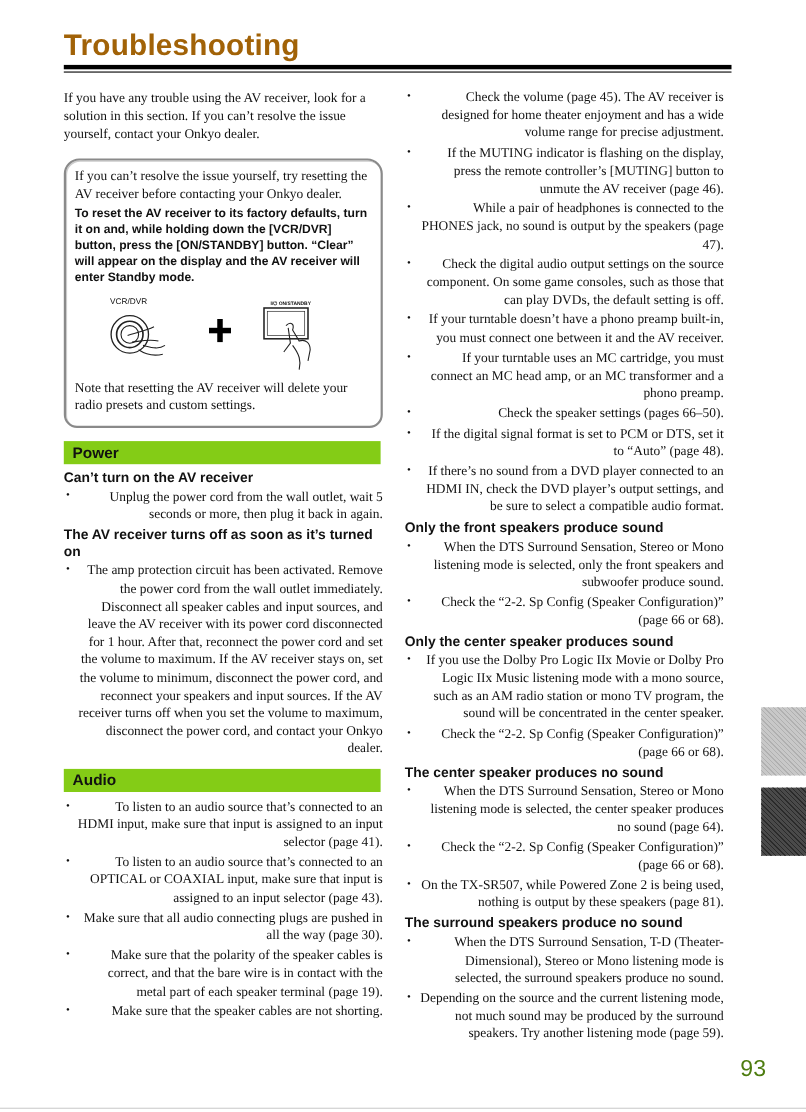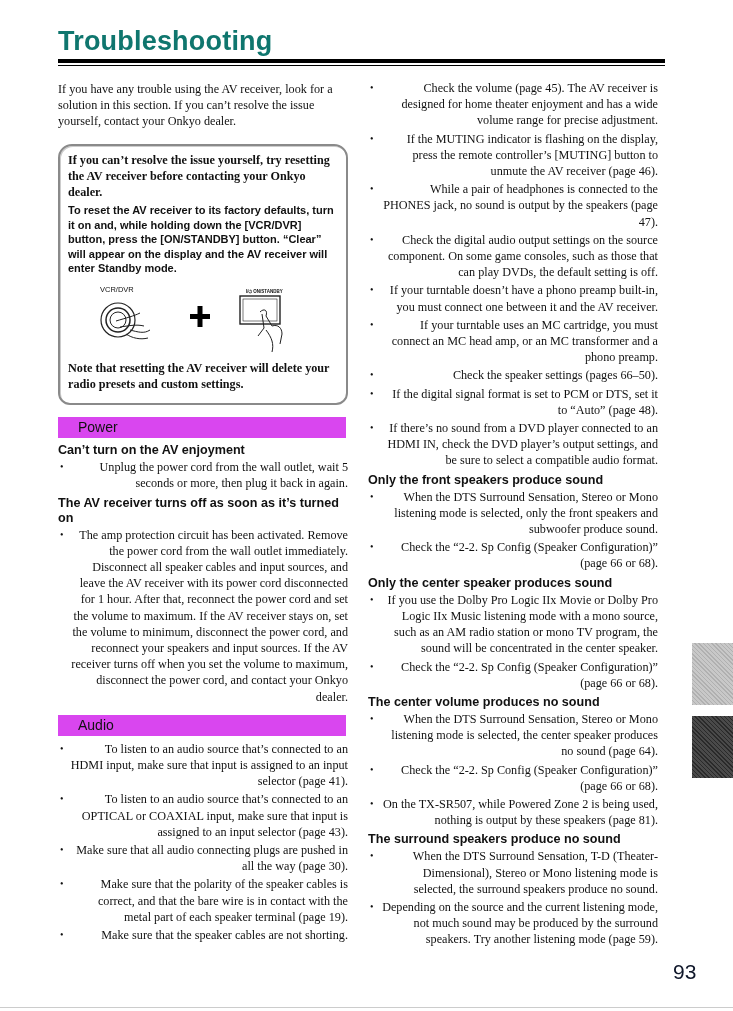--- a/index.html
+++ b/index.html
@@ -1,63 +1,63 @@
 <!DOCTYPE html>
 <html><head>
 <meta charset="utf-8">
 <style>
   html, body { margin: 0; padding: 0; background: #ffffff; }
   body { width: 733px; height: 1011px; position: relative; overflow: hidden; color: #111; }
   .title {
     position: absolute; left: 58px; top: 26px;
     font-family: "Liberation Sans", sans-serif; font-weight: bold; font-size: 27px;
-    letter-spacing: 0.2px; color: #0f766e;
+    letter-spacing: 0.2px; color: #a16207;
   }
   .rule-thick { position: absolute; left: 58px; top: 59px; width: 607px; height: 4px; background: #000; }
   .rule-thin { position: absolute; left: 58px; top: 65px; width: 607px; height: 1px; background: #000; }
 
   .col { position: absolute; font-family: "Liberation Serif", serif; font-size: 12.2px; line-height: 16.2px; }
   .col-left { left: 58px; top: 81px; width: 290px; }
   .col-right { left: 368px; top: 80px; width: 290px; }
 
   p.intro { margin: 0 0 14px 0; }
 
   .reset-box {
     position: relative; margin: 0 0 12px 0; width: 270px;
     border: 2px solid #8a8a8a; border-radius: 14px 14px 12px 12px;
     padding: 6px 8px 8px 8px;
     box-shadow: inset 1px 1px 0 #ccc;
   }
-  .reset-box p { margin: 0 0 3px 0; font-weight: bold; }
+  .reset-box p { margin: 0 0 3px 0; }
   .reset-box .bold-sans {
     font-family: "Liberation Sans", sans-serif; font-weight: bold; font-size: 11px; line-height: 14.5px; margin-bottom: 6px;
   }
   .illus { position: relative; height: 74px; margin: 0 0 4px 0; }
   .illus .lbl-vcr { position: absolute; left: 32px; top: 0px; font-family: Liberation Sans, sans-serif; font-size: 7.5px; }
   .illus .lbl-on { position: absolute; left: 178px; top: 2px; font-family: "Liberation Sans", sans-serif; font-size: 4.5px; font-weight: bold; }
   .illus svg { position: absolute; left: 0; top: 0; }
 
   .section-band {
-    background: #d946ef; height: 21px; margin: 4px 0 5px 0; width: 288px;
-    font-family: "Liberation Sans", sans-serif; font-weight: normal; font-size: 14px; line-height: 21px; padding-left: 20px; box-sizing: border-box;
+    background: #84cc16; height: 21px; margin: 4px 0 5px 0; width: 288px;
+    font-family: "Liberation Sans", sans-serif; font-weight: bold; font-size: 14px; line-height: 21px; padding-left: 8px; box-sizing: border-box;
   }
   h3 {
     margin: 2px 0 1px 0; font-family: "Liberation Sans", sans-serif; font-weight: bold; font-size: 12.6px; line-height: 15px;
   }
   ul { margin: 0 0 4px 0; padding: 0; list-style: none; text-align: right; }
   li { position: relative; padding-left: 12px; margin-bottom: 2px; }
   li::before { content: "\2022"; position: absolute; left: 2px; top: 0; font-size: 10px; }
 
   .tab-light { position: absolute; left: 692px; top: 643px; width: 41px; height: 62px;
     background-color: #c8c8c8;
     background-image: repeating-linear-gradient(45deg, #b0b0b0 0 1px, transparent 1px 3px); }
   .tab-dark { position: absolute; left: 692px; top: 716px; width: 41px; height: 62px;
     background-color: #4a4a4a;
     background-image: repeating-linear-gradient(45deg, #2a2a2a 0 1px, transparent 1px 3px); }
-  .page-num { position: absolute; left: 673px; top: 960px; font-family: "Liberation Sans", sans-serif; font-size: 21px; color: #0f172a; }
+  .page-num { position: absolute; left: 673px; top: 960px; font-family: "Liberation Sans", sans-serif; font-size: 21px; color: #4d7c0f; }
   .bottom-rule { position: absolute; left: 0; top: 1007px; width: 733px; height: 1px; background: #ccc; }
 </style>
 </head>
 <body>
 
 <div class="title">Troubleshooting</div>
 <div class="rule-thick"></div>
 <div class="rule-thin"></div>
 
 <div class="col col-left">
@@ -84,21 +84,21 @@
         <path d="M192 30 C196 26 200 28 198 34 L204 44 C210 42 214 46 214 52 L212 62 M194 32 L196 46 L190 54 M198 48 C204 56 206 62 204 70" fill="none" stroke="#222" stroke-width="1"></path>
       </svg>
       <span class="lbl-vcr">VCR/DVR</span>
       <span class="lbl-on">I/⏻ ON/STANDBY</span>
     </div>
     <p>Note that resetting the AV receiver will delete your radio presets and custom settings.</p>
   </div>
 
   <div class="section-band">Power</div>
 
-  <h3>Can’t turn on the AV enjoyment</h3>
+  <h3>Can’t turn on the AV receiver</h3>
   <ul>
     <li>Unplug the power cord from the wall outlet, wait 5 seconds or more, then plug it back in again.</li>
   </ul>
 
   <h3>The AV receiver turns off as soon as it’s turned on</h3>
   <ul>
     <li>The amp protection circuit has been activated. Remove the power cord from the wall outlet immediately. Disconnect all speaker cables and input sources, and leave the AV receiver with its power cord disconnected for 1 hour. After that, reconnect the power cord and set the volume to maximum. If the AV receiver stays on, set the volume to minimum, disconnect the power cord, and reconnect your speakers and input sources. If the AV receiver turns off when you set the volume to maximum, disconnect the power cord, and contact your Onkyo dealer.</li>
   </ul>
 
   <div class="section-band" style="margin-top:10px;">Audio</div>
@@ -130,21 +130,21 @@
     <li>When the DTS Surround Sensation, Stereo or Mono listening mode is selected, only the front speakers and subwoofer produce sound.</li>
     <li>Check the “2-2. Sp Config (Speaker Configuration)” (page 66 or 68).</li>
   </ul>
 
   <h3>Only the center speaker produces sound</h3>
   <ul>
     <li>If you use the Dolby Pro Logic IIx Movie or Dolby Pro Logic IIx Music listening mode with a mono source, such as an AM radio station or mono TV program, the sound will be concentrated in the center speaker.</li>
     <li>Check the “2-2. Sp Config (Speaker Configuration)” (page 66 or 68).</li>
   </ul>
 
-  <h3>The center volume produces no sound</h3>
+  <h3>The center speaker produces no sound</h3>
   <ul>
     <li>When the DTS Surround Sensation, Stereo or Mono listening mode is selected, the center speaker produces no sound (page 64).</li>
     <li>Check the “2-2. Sp Config (Speaker Configuration)” (page 66 or 68).</li>
     <li>On the TX-SR507, while Powered Zone 2 is being used, nothing is output by these speakers (page 81).</li>
   </ul>
 
   <h3>The surround speakers produce no sound</h3>
   <ul>
     <li>When the DTS Surround Sensation, T-D (Theater-Dimensional), Stereo or Mono listening mode is selected, the surround speakers produce no sound.</li>
     <li>Depending on the source and the current listening mode, not much sound may be produced by the surround speakers. Try another listening mode (page 59).</li>

